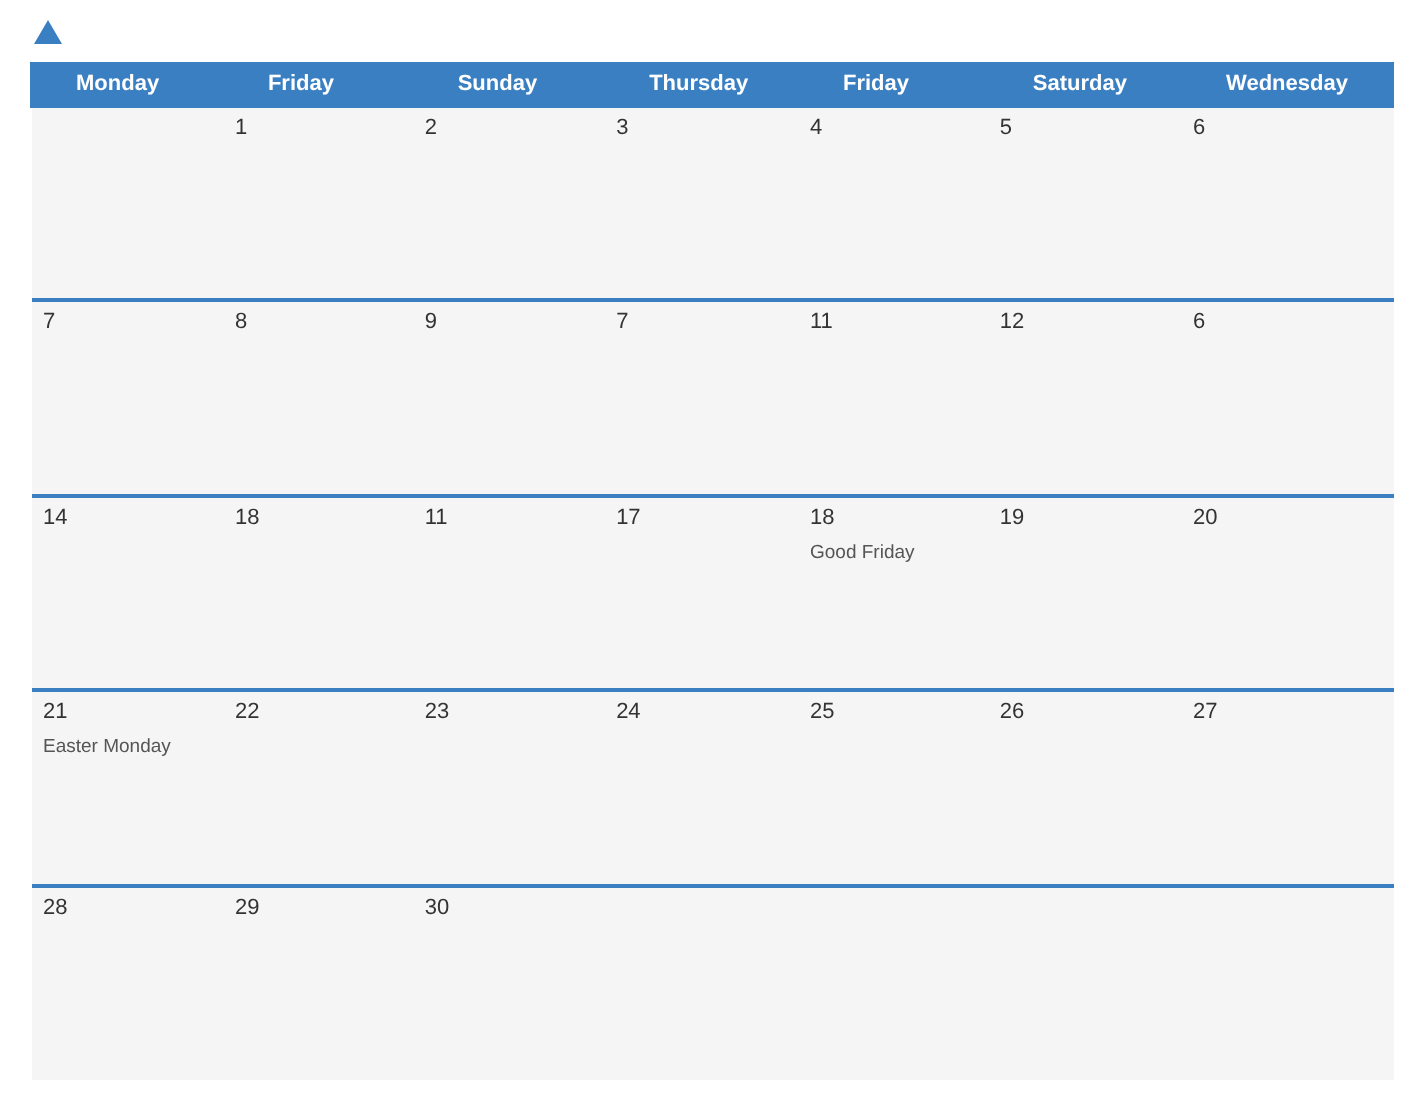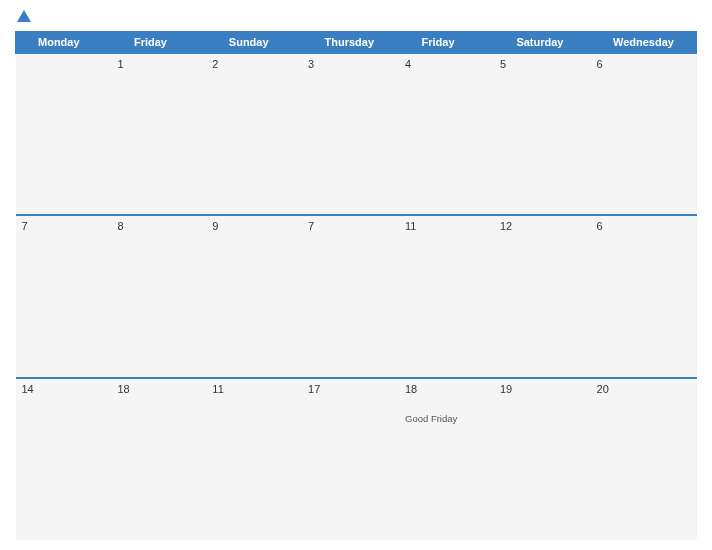--- a/index.html
+++ b/index.html
@@ -95,21 +95,21 @@
     }
     .day-number {
       font-size: 11px;
       color: #333;
       display: block;
     }
     .holiday-label {
       font-size: 9.5px;
       color: #555;
       display: block;
-      margin-top: 18px;
+      margin-top: 6px;
     }
   </style>
 </head>
 <body>
 
 <div class="page">
   <div class="header">
     <div class="logo">
       <span class="logo-general"></span>
       <span class="logo-blue">
@@ -195,15 +195,54 @@
             <span class="day-number">18</span>
             <span class="holiday-label">Good Friday</span>
           </td>
           <td>
             <span class="day-number">19</span>
           </td>
           <td>
             <span class="day-number">20</span>
           </td>
         </tr>
+        <tr>
+          <td>
+            <span class="day-number">21</span>
+            <span class="holiday-label">Easter Monday</span>
+          </td>
+          <td>
+            <span class="day-number">22</span>
+          </td>
+          <td>
+            <span class="day-number">23</span>
+          </td>
+          <td>
+            <span class="day-number">24</span>
+          </td>
+          <td>
+            <span class="day-number">25</span>
+          </td>
+          <td>
+            <span class="day-number">26</span>
+          </td>
+          <td>
+            <span class="day-number">27</span>
+          </td>
+        </tr>
+        <tr>
+          <td>
+            <span class="day-number">28</span>
+          </td>
+          <td>
+            <span class="day-number">29</span>
+          </td>
+          <td>
+            <span class="day-number">30</span>
+          </td>
+          <td></td>
+          <td></td>
+          <td></td>
+          <td></td>
+        </tr>
       </tbody>
   </table>
 </div>
 
 </body></html>

